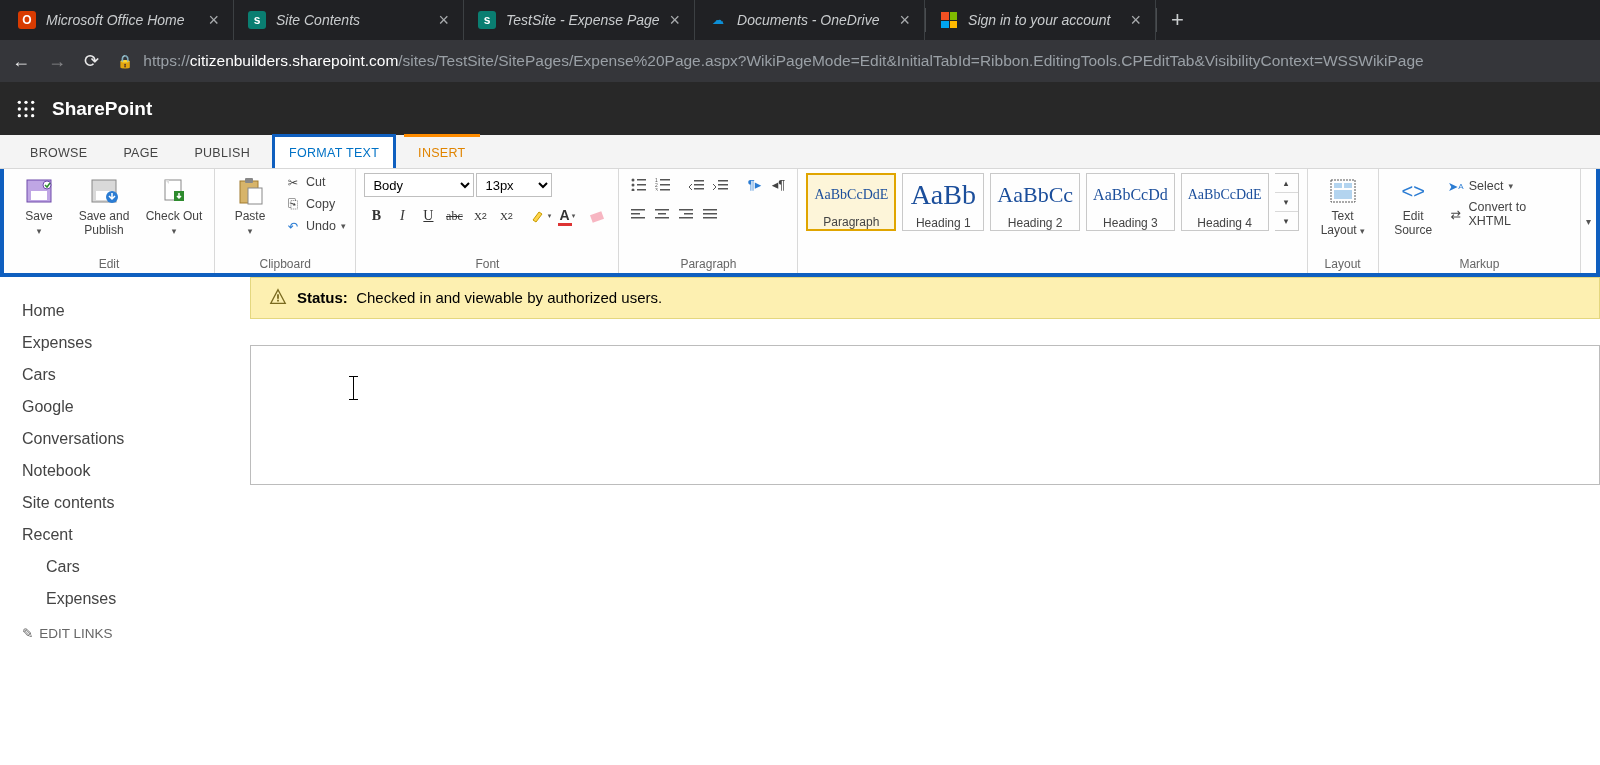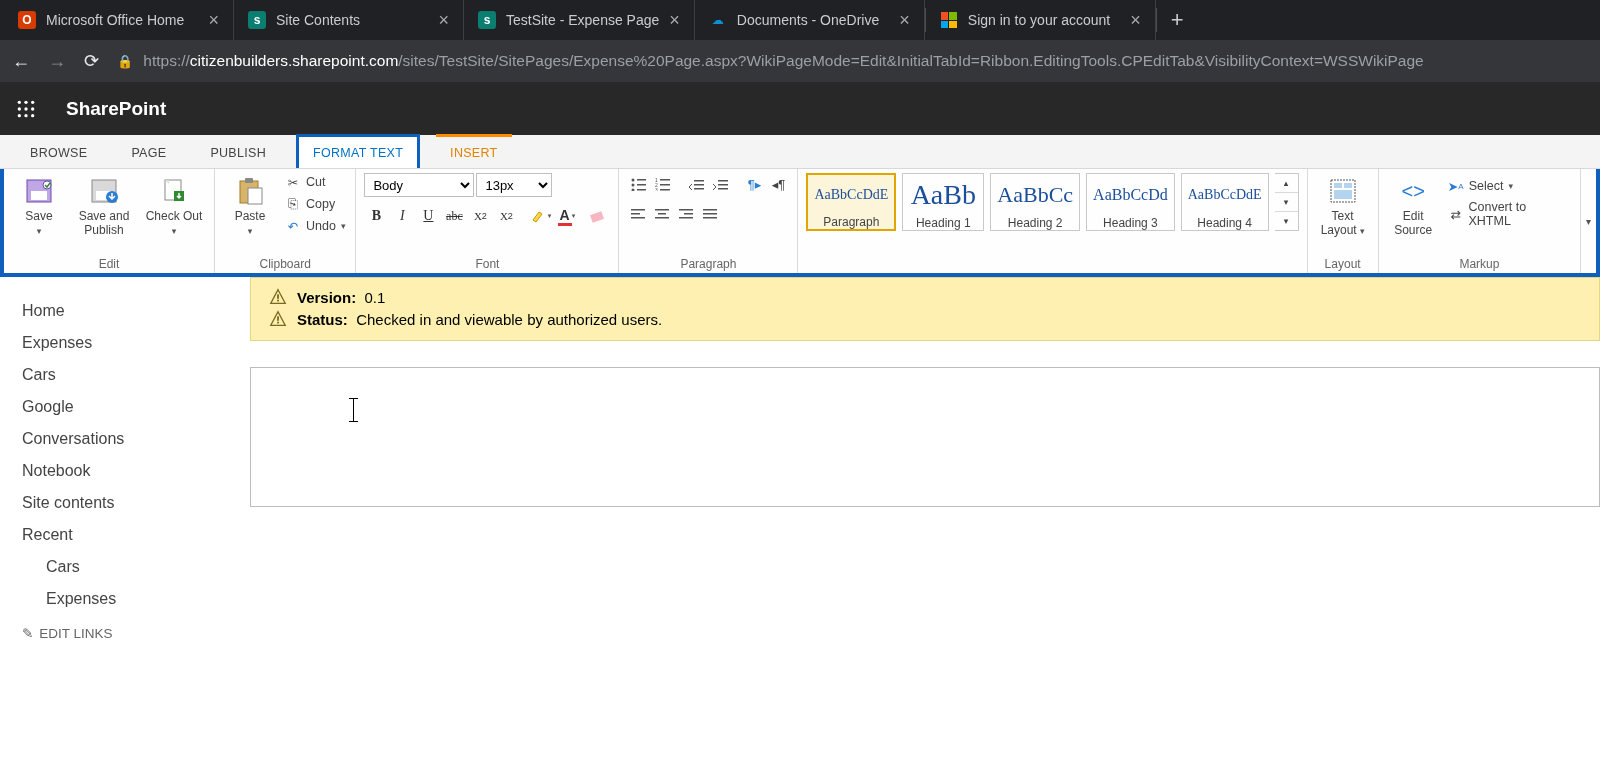--- a/index.html
+++ b/index.html
@@ -3,39 +3,39 @@
 <meta charset="utf-8">
 <style>
 * { margin:0; padding:0; box-sizing:border-box; font-family:"Segoe UI",Arial,sans-serif; }
 body { width:1600px; height:765px; background:#fff; overflow:hidden; }
 
 
 .chrome-top { background:#202124; color:#c9ccce; }
 .tabstrip { height:40px; display:flex; align-items:stretch; padding-left:4px; }
 .tab { display:flex; align-items:center; gap:10px; padding:0 14px; max-width:280px; min-width:230px; font-size:14px; border-right:1px solid #3c4043; position:relative; cursor:pointer; }
 .tab .favicon { width:18px; height:18px; display:flex; align-items:center; justify-content:center; font-size:12px; }
-.tab .ttl { flex:1; white-space:nowrap; overflow:hidden; text-overflow:ellipsis; }
+.tab .ttl { flex:1; white-space:nowrap; overflow:hidden; text-overflow:ellipsis;font-style:italic; }
 .tab .tx { font-size:18px; opacity:.8; }
 .tab.newtab { min-width:40px; border:none; justify-content:center; font-size:22px; }
 .vsep { width:1px; background:#4a4d50; margin:8px 0; }
 .addrbar { height:42px; display:flex; align-items:center; gap:18px; padding:0 12px; background:#35363a; }
 .navbtn { color:#fff; font-size:18px; cursor:pointer; opacity:.9; }
 .navbtn.dis { opacity:.4; }
 .url { display:flex; align-items:center; gap:10px; font-size:15.5px; color:#9aa0a6; flex:1; }
 .url .lock { color:#9aa0a6; font-size:13px; }
 .url b.host { color:#fff; font-weight:500; }
 
 
 .suitebar { height:53px; background:#282828; display:flex; align-items:center; color:#fff; }
 .waffle { width:52px; height:52px; display:flex; align-items:center; justify-content:center; cursor:pointer; }
 .waffle svg { width:20px; height:20px; }
-.suite-title { font-size:19px; font-weight:600; margin-left:14px; }
-
-
-.ribbon-tabs { height:34px; background:#f4f4f4; border-bottom:1px solid #d8d8d8; display:flex; align-items:flex-end; padding-left:16px; gap:16px; font-size:12.5px; }
+.suite-title { font-size:19px; font-weight:600; margin-left:0; }
+
+
+.ribbon-tabs { height:34px; background:#f4f4f4; border-bottom:1px solid #d8d8d8; display:flex; align-items:flex-end; padding-left:16px; gap:8px; font-size:12.5px; }
 .ribbon-tabs .rt { padding:9px 14px 8px; color:#444; cursor:pointer; text-transform:uppercase; letter-spacing:.3px; }
 .ribbon-tabs .rt.active { color:#0072c6; border:3px solid #0f5fbf; border-bottom:none; background:#fff; position:relative; z-index:2; }
 .ribbon-tabs .rt.context { color:#e08400; border-top:3px solid #ff8c00; }
 
 
 .ribbon-body { height:108px; border:4px solid #0f5fbf; border-top:none; display:flex; align-items:stretch; font-size:12px; color:#444; background:#fefefe; position:relative; }
 .group { display:flex; flex-direction:column; justify-content:space-between; border-right:1px solid #d9d9d9; padding:4px 8px 2px; }
 .group .controls { display:flex; gap:6px; align-items:flex-start; flex:1; }
 .group .glabel { text-align:center; font-size:12px; color:#666; padding-top:2px; }
 .bigbtn { display:flex; flex-direction:column; align-items:center; justify-content:flex-start; width:54px; cursor:pointer; gap:3px; padding-top:2px; }
@@ -456,28 +456,20 @@
   </div>
 
   <div class="main">
     <div class="statusbar">
       <div class="row">
         <svg class="warnico" viewBox="0 0 20 20">
             <path d="M10 2 L18 17 H2 Z" fill="none" stroke="#7a6a1f" stroke-width="1.5"></path>
             <rect x="9" y="7" width="2" height="5" fill="#7a6a1f"></rect>
             <rect x="9" y="13" width="2" height="2" fill="#7a6a1f"></rect>
           </svg>
-        <span><b>Version:</b>&nbsp;&nbsp;<span>0.1</span></span>
-      </div>
-      <div class="row">
-        <svg class="warnico" viewBox="0 0 20 20">
-            <path d="M10 2 L18 17 H2 Z" fill="none" stroke="#7a6a1f" stroke-width="1.5"></path>
-            <rect x="9" y="7" width="2" height="5" fill="#7a6a1f"></rect>
-            <rect x="9" y="13" width="2" height="2" fill="#7a6a1f"></rect>
-          </svg>
         <span><b>Status:</b>&nbsp;&nbsp;<span>Checked in and viewable by authorized users.</span></span>
       </div>
     </div>
     <div class="editor">
       <div class="cursor"></div>
     </div>
   </div>
 </div>
 
 </body></html>

